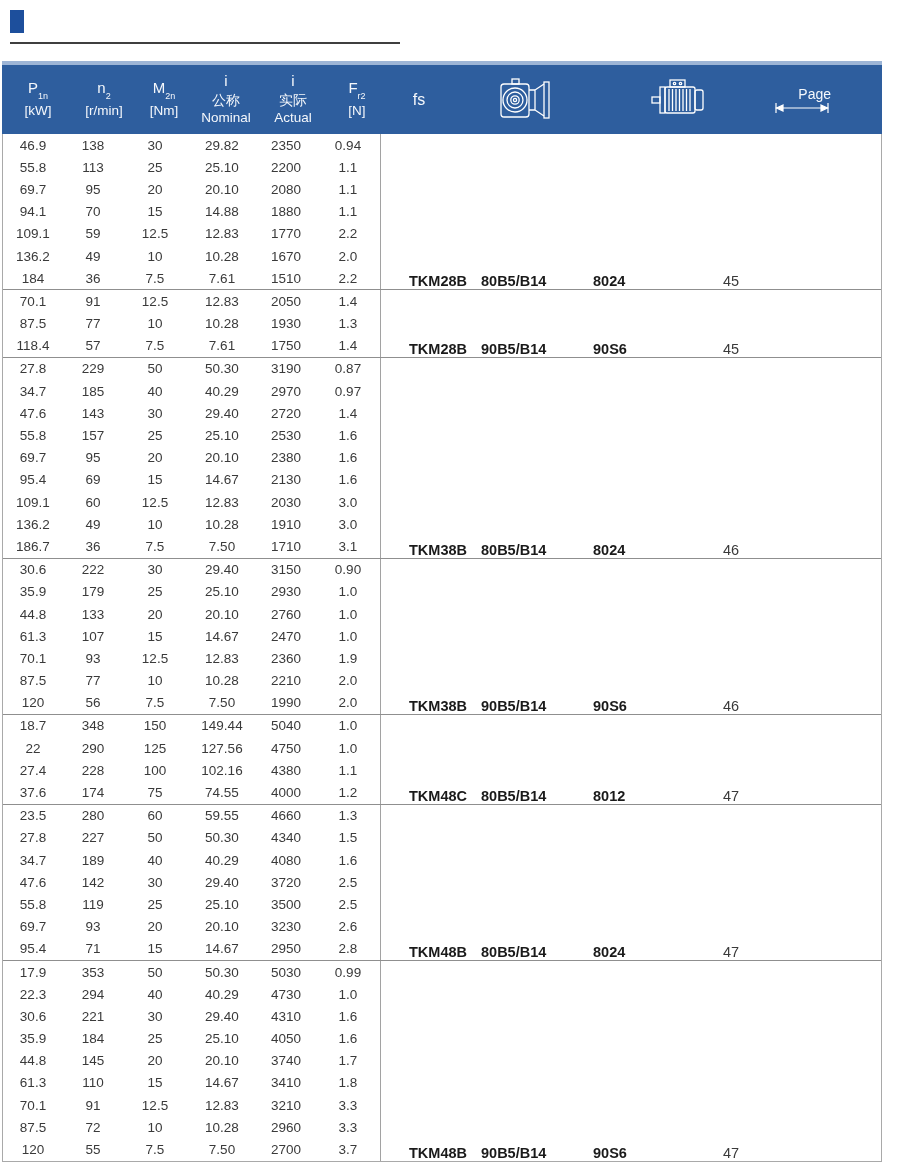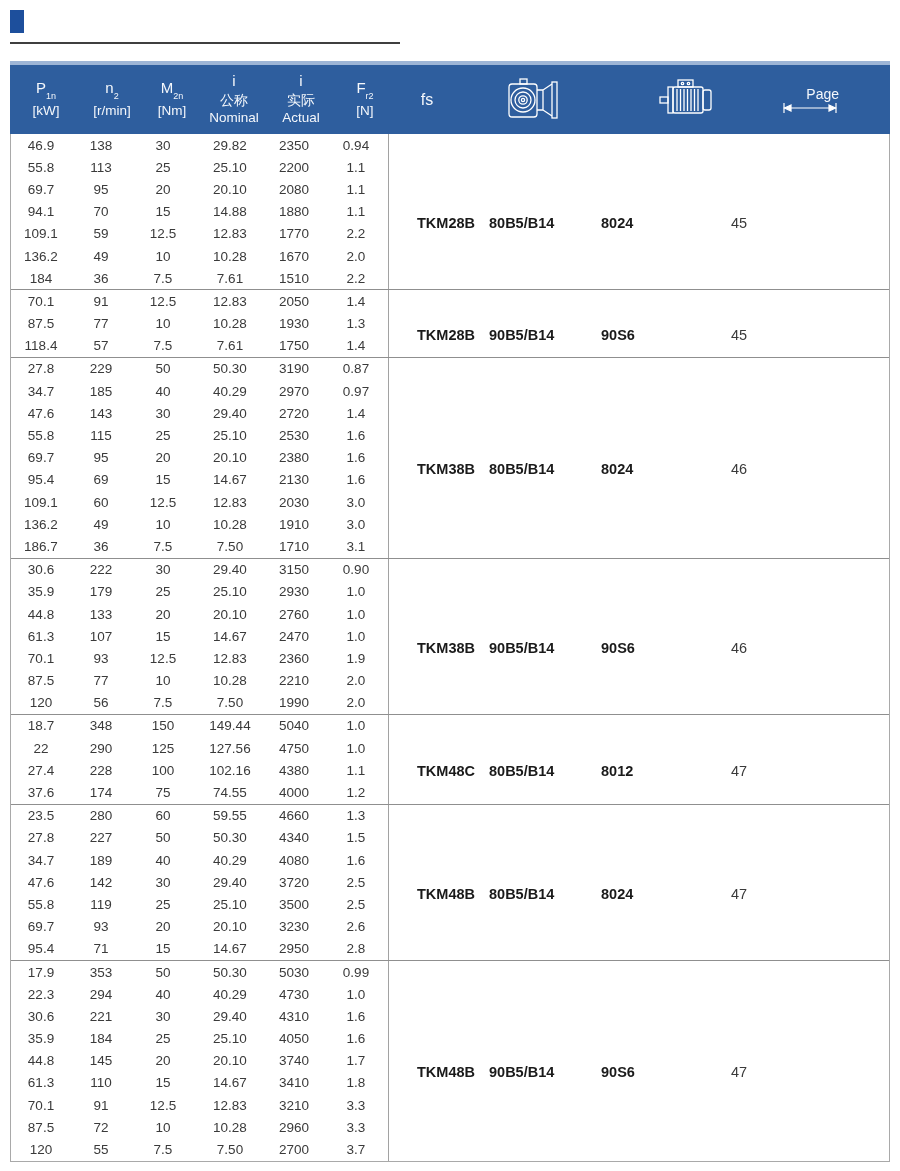--- a/index.html
+++ b/index.html
@@ -15,21 +15,21 @@
   html,body{width:900px;background:#fff;font-family:"Liberation Sans",sans-serif;}
   .page{position:relative;width:900px;height:1171px;background:#fff;overflow:hidden;}
 
   
   .title-row{display:flex;align-items:center;gap:11px;margin:6px 0 0 10px;height:30px;}
   .title-bullet{width:14px;height:23px;background:var(--title-color,#1d4f9c);}
   .page-title{font-size:24px;color:var(--title-color,#1d4f9c);letter-spacing:1px;}
   .title-rule{width:390px;height:2px;background:#3f3f3f;margin:6px 0 0 10px;}
 
   
-  .tbl{width:880px;margin:17px 10px 0 10px;}
+  .tbl{width:880px;margin:17px 10px 0 2px;}
   .thead{display:flex;height:73px;background:var(--header-bg,#2e5e9e);
          border-top:4px solid var(--header-strip,#9db5d6);color:#f5f8fc;}
   .hcell{display:flex;flex-direction:column;align-items:center;justify-content:center;line-height:1.25;}
   .hc-p1n{width:72px;} .hc-n2{width:60px;} .hc-m2n{width:60px;}
   .hc-inom{width:64px;} .hc-iact{width:70px;} .hc-fr2{width:58px;} .hc-fs{width:66px;justify-content:center;}
   .hc-right{width:430px;position:relative;}
   .sym{font-size:15px;} .sym sub{font-size:9px;position:relative;bottom:-2px;}
   .unit{font-size:13.5px;margin-top:3px;}
   .h-i{font-size:15px;} .h-cn{font-size:14px;margin-top:1px;} .h-en{font-size:13.5px;margin-top:1px;}
   .h-fs{font-size:16px;}
@@ -42,21 +42,21 @@
   
   .tbody{display:flex;border:1px solid var(--outer-border,#a9a9a9);border-top:none;background:#fff;}
   .col-p1n{width:72px;border-right:1px solid #a2a2a2;display:flex;align-items:center;justify-content:center;
            font-size:15px;color:var(--body-text,#3a3a3a);}
   .col-rest{flex:1;display:flex;flex-direction:column;}
   .group{display:flex;}
   .group + .group{border-top:1px solid var(--grid-line,#8f8f8f);}
   .nums{display:grid;grid-template-columns:60px 60px 64px 70px 58px 66px;grid-auto-rows:22.19px;
         width:378px;border-right:1px solid #a2a2a2;}
   .cell{display:flex;align-items:center;justify-content:center;font-size:13.5px;color:var(--body-text,#3a3a3a);}
-  .info{flex:1;display:flex;align-items:center;padding-top:21px;height:100%;}
+  .info{flex:1;display:flex;align-items:flex-end;padding-top:21px;height:100%;}
   .info > div{font-size:14.5px;line-height:16px;padding-top:2px;}
   .m-model{width:100px;padding-left:28px;font-weight:bold;color:var(--bold-text,#1a1a1a);}
   .m-flange{width:112px;font-weight:bold;color:var(--bold-text,#1a1a1a);}
   .m-motor{width:88px;font-weight:bold;color:var(--bold-text,#1a1a1a);}
   .m-page{width:100px;text-align:center;color:var(--body-text,#3a3a3a);font-weight:normal;}
   svg{display:block;}
 </style>
 </head>
 <body>
 
@@ -231,21 +231,21 @@
               <div class="cell c3">40.29</div>
               <div class="cell c4">2970</div>
               <div class="cell c5">0.97</div>
               <div class="cell c0">47.6</div>
               <div class="cell c1">143</div>
               <div class="cell c2">30</div>
               <div class="cell c3">29.40</div>
               <div class="cell c4">2720</div>
               <div class="cell c5">1.4</div>
               <div class="cell c0">55.8</div>
-              <div class="cell c1">115</div>
+              <div class="cell c1">157</div>
               <div class="cell c2">25</div>
               <div class="cell c3">25.10</div>
               <div class="cell c4">2530</div>
               <div class="cell c5">1.6</div>
               <div class="cell c0">69.7</div>
               <div class="cell c1">95</div>
               <div class="cell c2">20</div>
               <div class="cell c3">20.10</div>
               <div class="cell c4">2380</div>
               <div class="cell c5">1.6</div>

